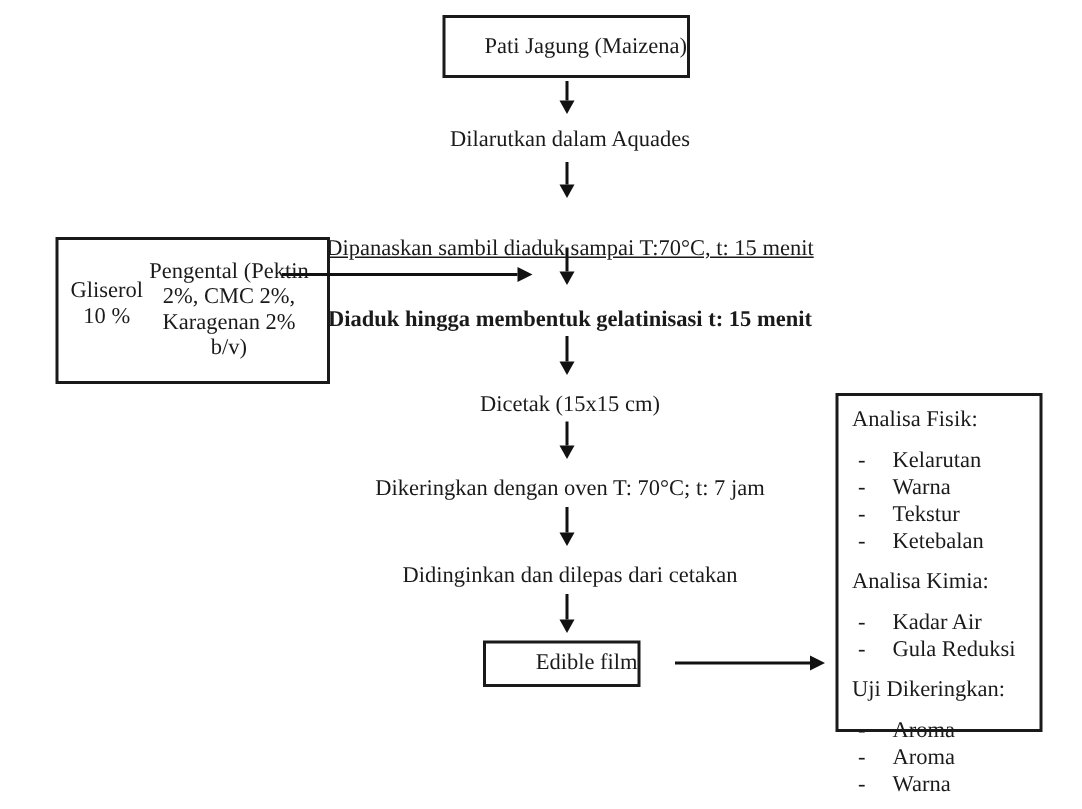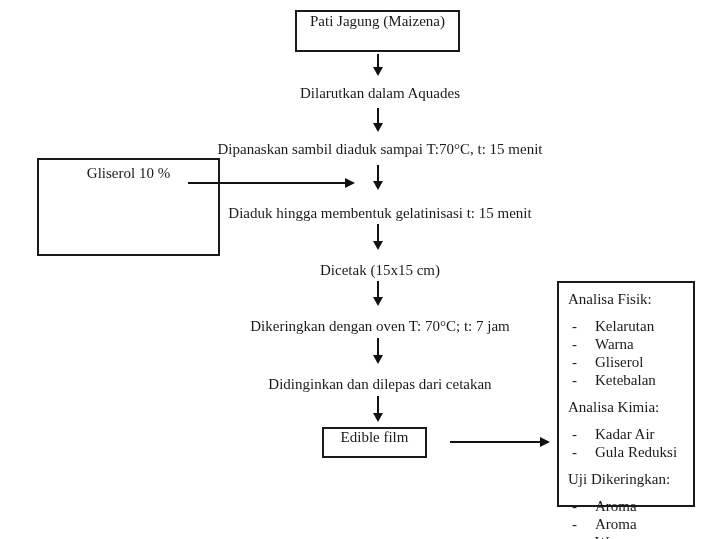--- a/index.html
+++ b/index.html
@@ -14,23 +14,22 @@
     overflow: hidden;
   }
   .box {
     position: absolute;
     border: 2px solid #1a1a1a;
     background: #ffffff;
     box-sizing: border-box;
   }
   .box-center {
     display: flex;
-    flex-direction: column;
     align-items: center;
-    justify-content: space-between;
+    justify-content: flex-end;
     text-align: center;
   }
   .step-text {
     position: absolute;
     white-space: nowrap;
     transform: translateX(-50%);
     left: 380px;
     line-height: 18px;
   }
   
@@ -69,21 +68,20 @@
   .top-box   { left: 295px; top: 10px;  width: 165px; height: 42px; line-height: 19px; }
   
   .left-box  { left: 37px;  top: 130px; width: 183px; height: 98px; padding: 5px 8px; margin-top: 28px; }
   .left-box .lb-line1 { margin-bottom: 9px; }
   
   .result-box { left: 322px; top: 427px; width: 105px; height: 31px; }
   
   .analysis-box {
     left: 557px; top: 262px; width: 138px; height: 226px;
     padding: 7px 4px 0 0;
-    margin-top: 19px;
   }
   .an-title { margin: 0 0 9px 9px; line-height: 18px; }
   .an-section { margin-bottom: 9px; }
   .an-item { padding-left: 13px; line-height: 18px; display: flex; }
   .an-item .dash { display: inline-block; width: 23px; flex: 0 0 23px; }
 </style>
 </head>
 <body>
 
 <div class="canvas">
@@ -94,28 +92,29 @@
 
   <div class="arrow-down" style="left:377px; top:54px;  height:13px;"></div>
   <div class="arrow-down" style="left:377px; top:108px; height:15px;"></div>
   <div class="arrow-down" style="left:377px; top:165px; height:16px;"></div>
   <div class="arrow-down" style="left:377px; top:224px; height:17px;"></div>
   <div class="arrow-down" style="left:377px; top:281px; height:16px;"></div>
   <div class="arrow-down" style="left:377px; top:338px; height:17px;"></div>
   <div class="arrow-down" style="left:377px; top:396px; height:17px;"></div>
 
   <div class="step-text" style="top:84px;">Dilarutkan dalam Aquades</div>
-  <div class="step-text" style="top:140px;">Dipanaskan sambil diaduk sampai T:70°C, t: 15 menit</div>
-  <div class="step-text" style="top:204px;">Diaduk hingga membentuk gelatinisasi t: 15 menit</div>
+  <div class="step-text" style="top:157px;text-decoration:underline;">Dipanaskan sambil diaduk sampai T:70°C, t: 15 menit</div>
+  <div class="step-text" style="top:204px;font-weight:bold;">Diaduk hingga membentuk gelatinisasi t: 15 menit</div>
   <div class="step-text" style="top:261px;">Dicetak (15x15 cm)</div>
   <div class="step-text" style="top:317px;">Dikeringkan dengan oven T: 70°C; t: 7 jam</div>
   <div class="step-text" style="top:375px;">Didinginkan dan dilepas dari cetakan</div>
 
   <div class="box box-center left-box">
     <div class="lb-line1">Gliserol 10 %</div>
+    <div>Pengental (Pektin 2%, CMC 2%, Karagenan 2% b/v)</div>
   </div>
   <div class="arrow-right" style="left:188px; top:182px; width:157px;"></div>
 
   <div class="box box-center result-box">
     <div>Edible film</div>
   </div>
   <div class="arrow-right" style="left:450px; top:441px; width:90px;"></div>
 
   <div class="box analysis-box">
 
@@ -124,21 +123,21 @@
       <div class="an-item">
         <span class="dash">-</span>
         <span>Kelarutan</span>
       </div>
       <div class="an-item">
         <span class="dash">-</span>
         <span>Warna</span>
       </div>
       <div class="an-item">
         <span class="dash">-</span>
-        <span>Gliserol</span>
+        <span>Tekstur</span>
       </div>
       <div class="an-item">
         <span class="dash">-</span>
         <span>Ketebalan</span>
       </div>
     </div>
 
     <div class="an-section">
       <div class="an-title">Analisa Kimia:</div>
       <div class="an-item">

